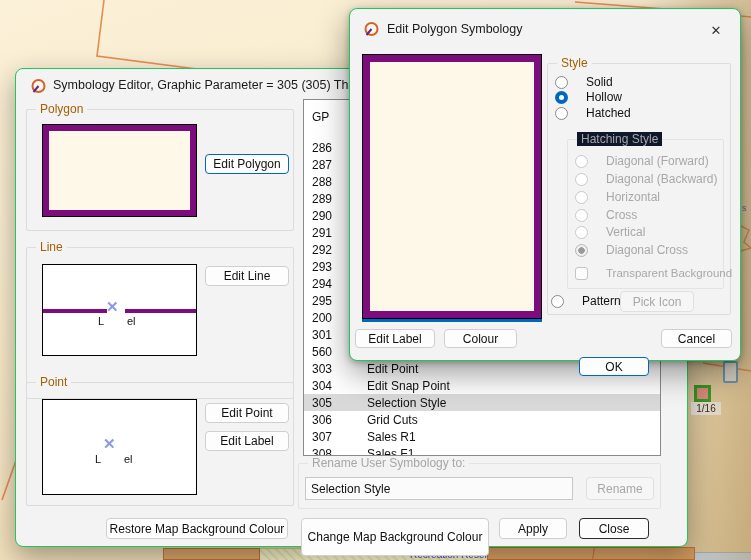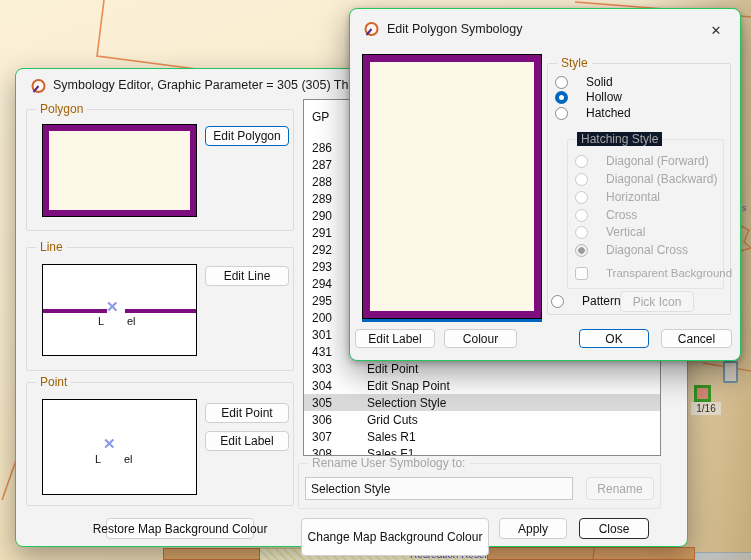--- a/index.html
+++ b/index.html
@@ -14,21 +14,21 @@
             font-size:13px; color:#333; cursor:default; }
   
   .grp { position:absolute; border:1px solid #DCDCDC; border-radius:2px; }
   .grp > .lbl { position:absolute; top:-8px; left:9px; background:#F3F3F3; padding:0 4px; font-size:12px; color:#a16207; white-space:nowrap; }
   .grp.dis { border-color:#E3E3E3; }
   .grp.dis > .lbl { color:#A6A6A6; }
   
   .btn { position:absolute; display:flex; align-items:center; justify-content:center;
          background:#FDFDFD; border:1px solid #CFCFCF; border-radius:4px;
          font-size:12px; color:#111; white-space:nowrap; }
-  .btn.focus { border:1.5px solid #0067C0; }
+  .btn.focus { border:1.5px solid #0067C0;margin-top:28px; }
   .btn.default { border:1.7px solid #2B2B2B; }
   .btn.disabled { color:#A8A8A8; background:#F6F6F6; border-color:#E0E0E0; }
   
   .opt { position:absolute; display:flex; align-items:center; gap:18px; height:14px; font-size:12px; color:#111; white-space:nowrap; }
   .opt.dis { color:#A8A8A8; }
   .rad { width:13px; height:13px; border-radius:50%; border:1px solid #8A8A8A; background:#fff; flex:none; }
   .rad.sel { border:4px solid #0067C0; }
   .rad.disb { border-color:#C9C9C9; }
   .rad.seldis { border:1px solid #B5B5B5;
                 background:radial-gradient(circle at 50% 50%, #9A9A9A 0 3px, #EFEFEF 3.5px); }
@@ -92,21 +92,21 @@
   <div class="dlg-title" style="left:37px;top:9px;width:620px;">Symbology Editor, Graphic Parameter = 305 (305) Theme</div>
 
   <div class="grp" style="left:10px;top:40px;width:268px;height:122px;">
     <span class="lbl">Polygon</span>
     <div class="preview-frame" style="left:15px;top:14px;width:155px;height:93px;">
       <div class="inner"></div>
     </div>
     <div class="btn focus" style="left:178px;top:16px;width:84px;height:20px;">Edit Polygon</div>
   </div>
 
-  <div class="grp" style="left:10px;top:178px;width:268px;height:124px;">
+  <div class="grp" style="left:10px;top:178px;width:268px;height:152px;">
     <span class="lbl">Line</span>
     <div class="wpreview" style="left:15px;top:16px;width:155px;height:92px;">
       <div class="abs" style="left:0;top:44px;width:64px;height:4px;background:#7D0D7D;"></div>
       <div class="abs" style="left:82px;top:44px;width:73px;height:4px;background:#7D0D7D;"></div>
       <span class="xmark" style="left:63px;top:34px;">✕</span>
       <span class="ptxt" style="left:55px;top:50px;">L</span>
       <span class="ptxt" style="left:84px;top:50px;">el</span>
     </div>
     <div class="btn" style="left:178px;top:18px;width:84px;height:20px;">Edit Line</div>
   </div>
@@ -166,21 +166,21 @@
       </div>
     <div class="lrow" style="top:209px;">
         <span class="gp">200</span>
         <span class="nm"></span>
       </div>
     <div class="lrow" style="top:226px;">
         <span class="gp">301</span>
         <span class="nm"></span>
       </div>
     <div class="lrow" style="top:243px;">
-        <span class="gp">431</span>
+        <span class="gp">560</span>
         <span class="nm"></span>
       </div>
     <div class="lrow" style="top:260px;">
         <span class="gp">303</span>
         <span class="nm">Edit Point</span>
       </div>
     <div class="lrow" style="top:277px;">
         <span class="gp">304</span>
         <span class="nm">Edit Snap Point</span>
       </div>
@@ -201,21 +201,21 @@
         <span class="nm">Sales F1</span>
       </div>
   </div>
 
   <div class="grp dis" style="left:282px;top:394px;width:363px;height:46px;">
     <span class="lbl">Rename User Symbology to:</span>
     <input class="txtin" type="text" style="left: 6px; top: 13px; width: 268px; height: 23px;" value="Selection Style">
     <div class="btn disabled" style="left:287px;top:13px;width:68px;height:23px;">Rename</div>
   </div>
 
-  <div class="btn" style="left:90px;top:449px;width:148px;height:21px;">Restore Map Background Colour</div>
+  <div class="btn" style="left:90px;top:449px;width:182px;height:21px;">Restore Map Background Colour</div>
   <div class="btn" style="left:285px;top:449px;width:188px;height:38px;">Change Map Background Colour</div>
   <div class="btn" style="left:483px;top:449px;width:68px;height:21px;">Apply</div>
   <div class="btn default" style="left:563px;top:449px;width:70px;height:21px;">Close</div>
 </div>
 
 <div class="dlg" style="left:349px;top:8px;width:392px;height:353px;box-shadow:0 12px 32px rgba(0,0,0,0.4),0 2px 6px rgba(0,0,0,0.25);z-index:20;">
 
   <svg class="abs" style="left:13px;top:12px;" width="17" height="17" viewBox="0 0 17 17">
     <circle cx="8.5" cy="8" r="6" fill="#FDF6EE" stroke="#D2622A" stroke-width="2"></circle>
     <line x1="8.5" y1="8" x2="3.5" y2="14" stroke="#5B2A86" stroke-width="2"></line>

